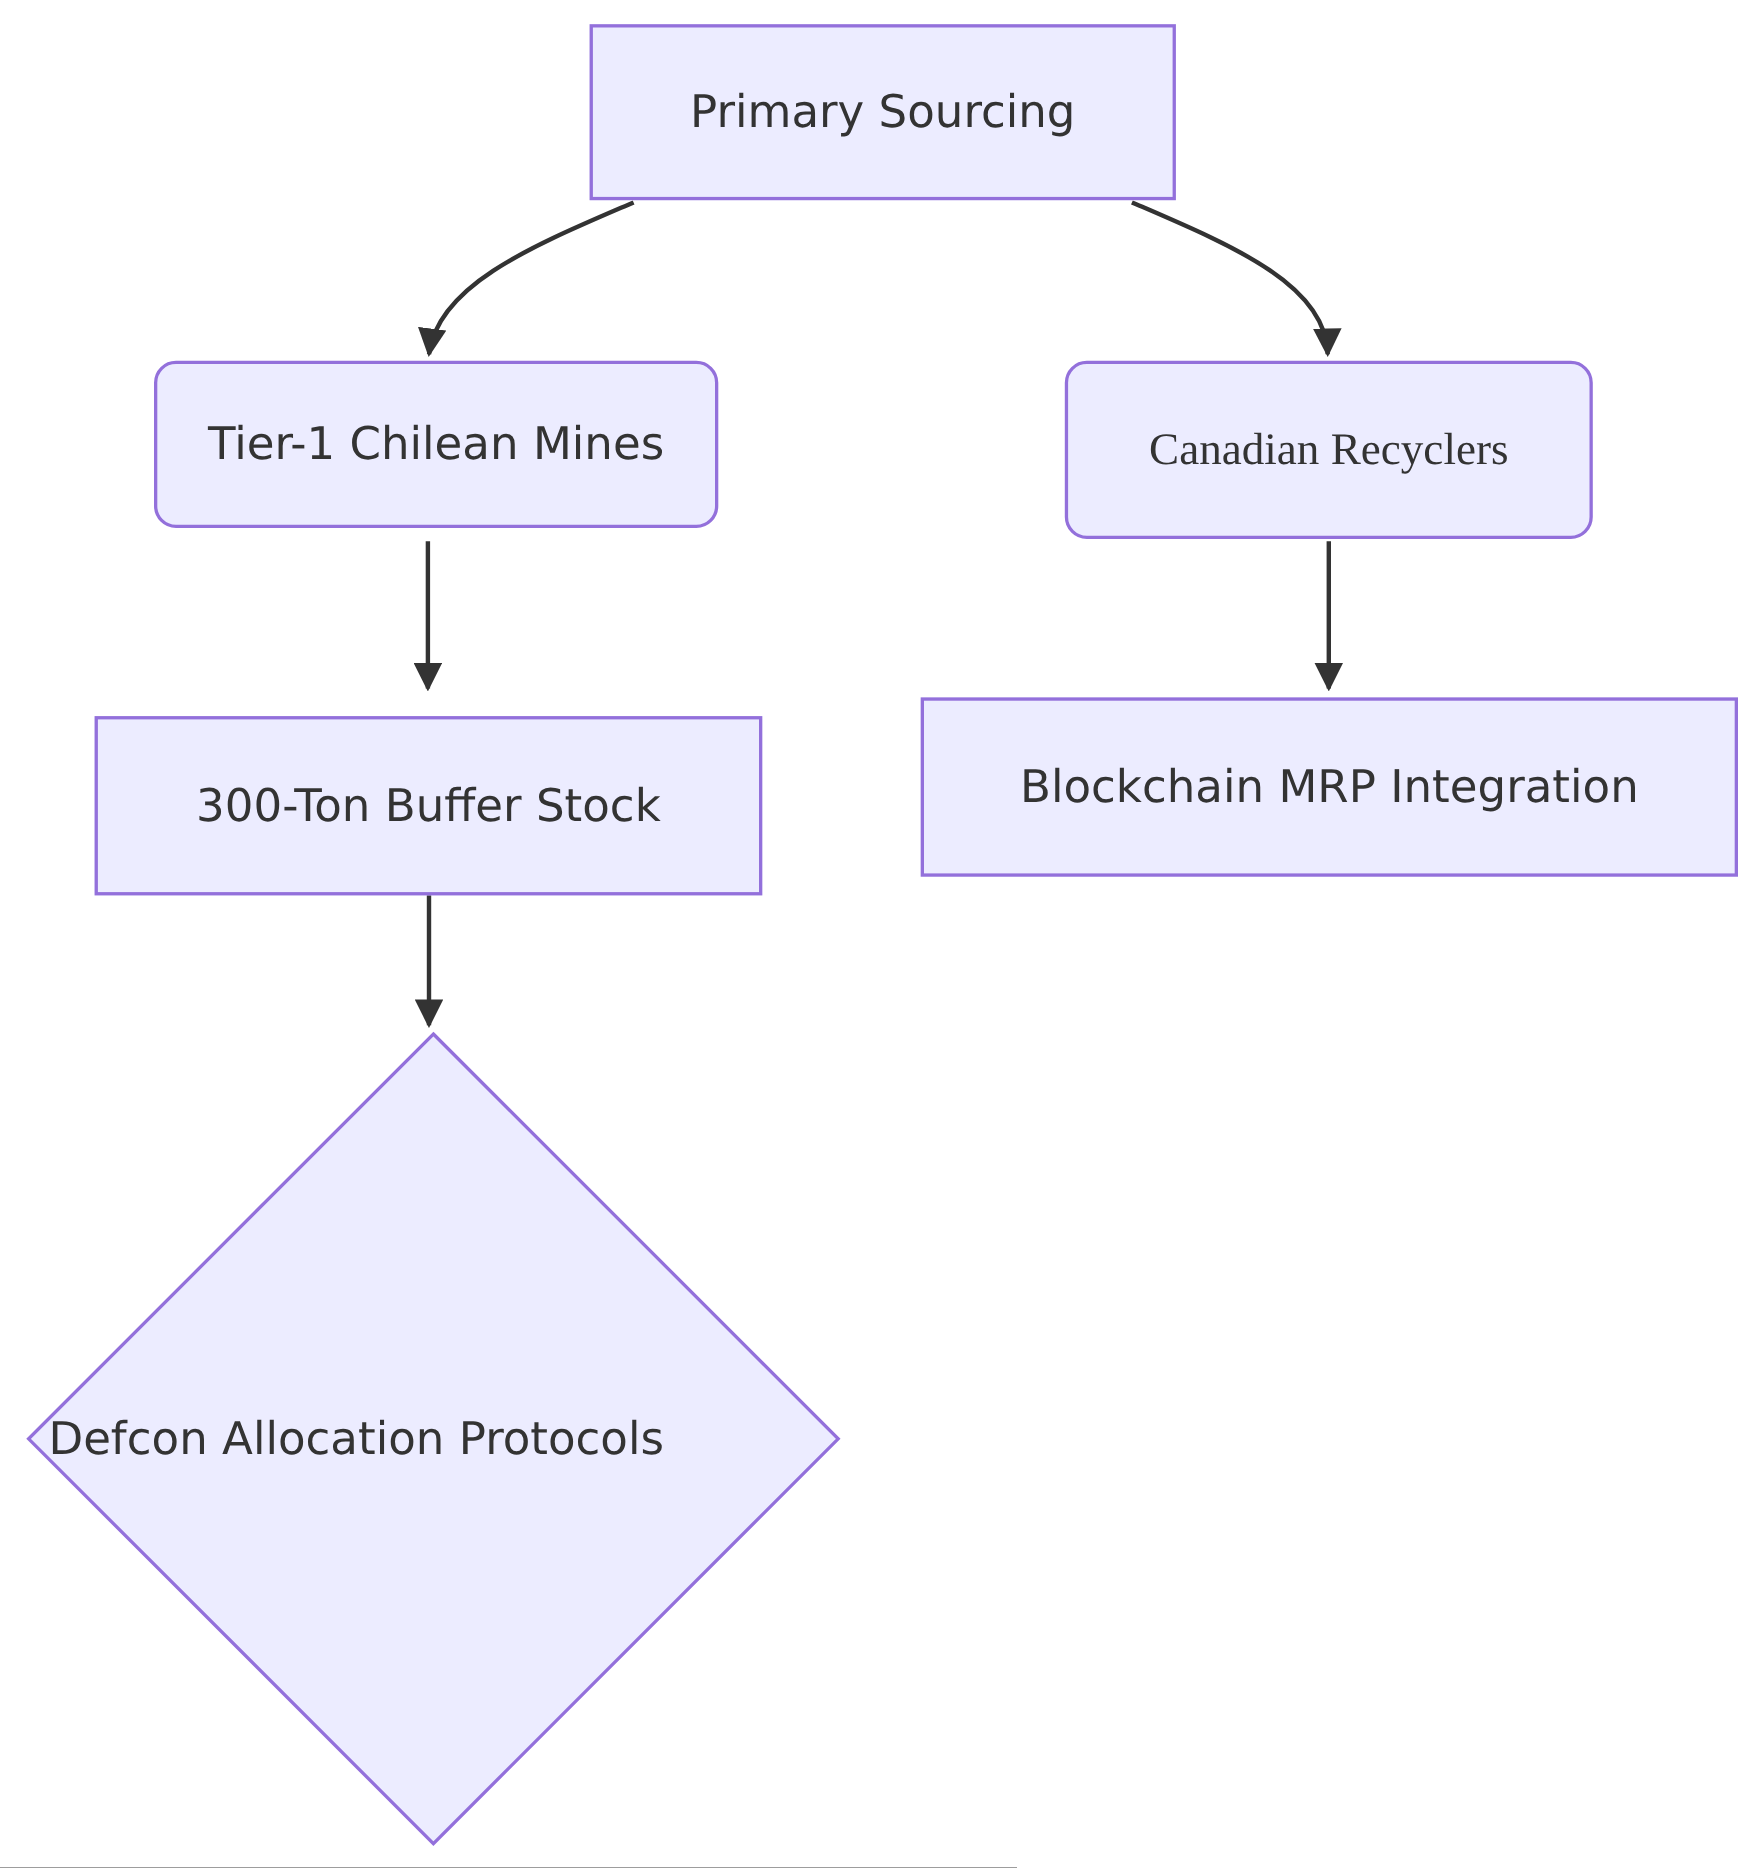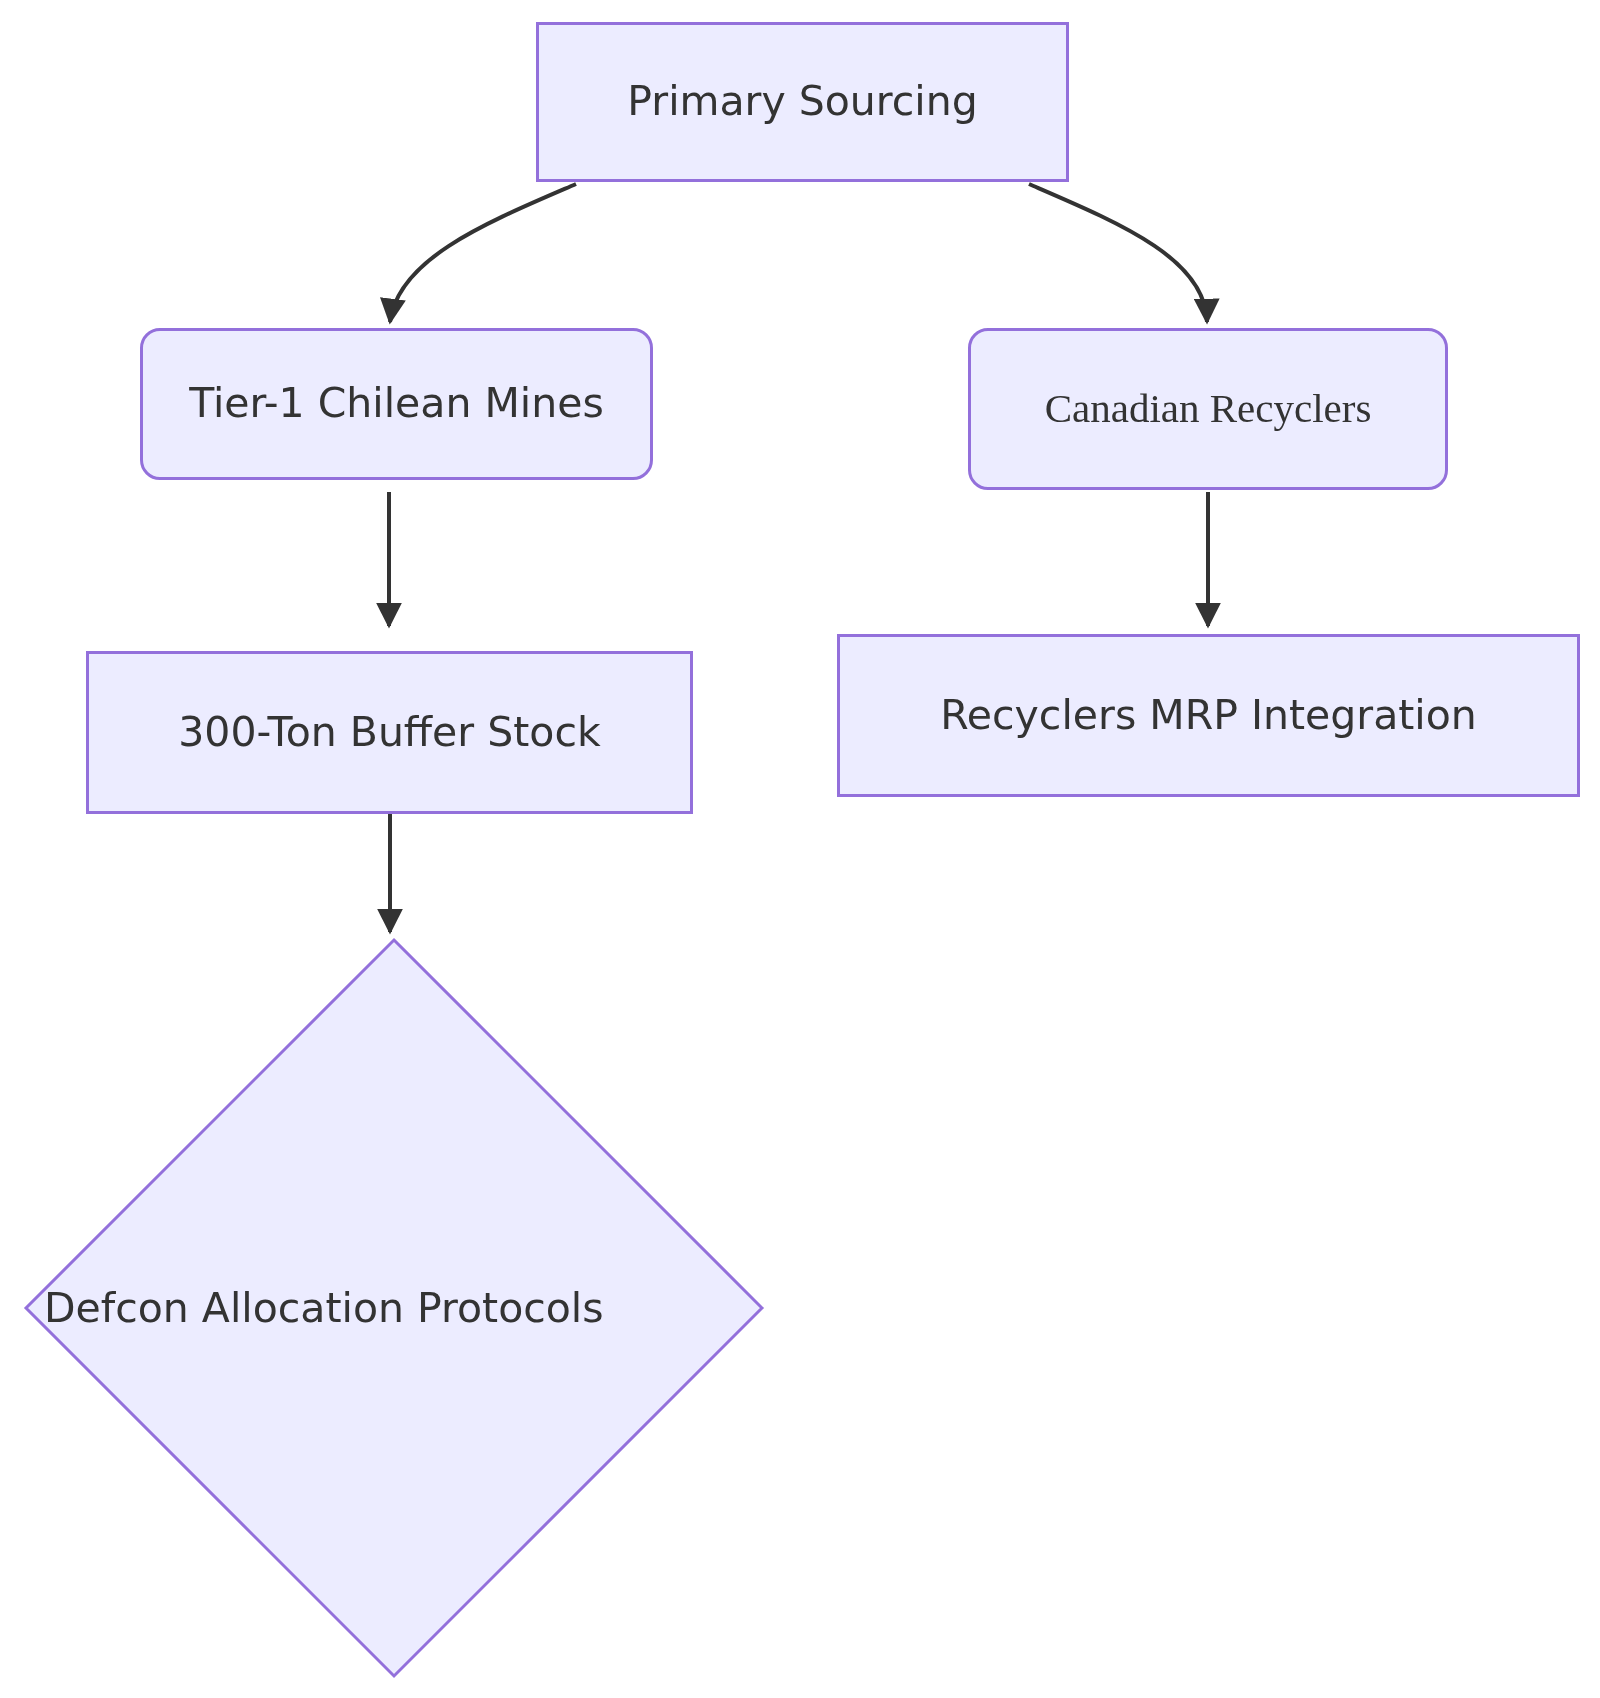--- a/index.html
+++ b/index.html
@@ -89,20 +89,20 @@
 
   <div class="node rounded node-canadian">
     <span>Canadian Recyclers</span>
   </div>
 
   <div class="node node-buffer">
     <span>300-Ton Buffer Stock</span>
   </div>
 
   <div class="node node-blockchain">
-    <span>Recyclers MRP Integration</span>
+    <span>Blockchain MRP Integration</span>
   </div>
 
   <div class="diamond-label">
     <span>Defcon Allocation Protocols</span>
   </div>
 
 </div>
 
 </body></html>

